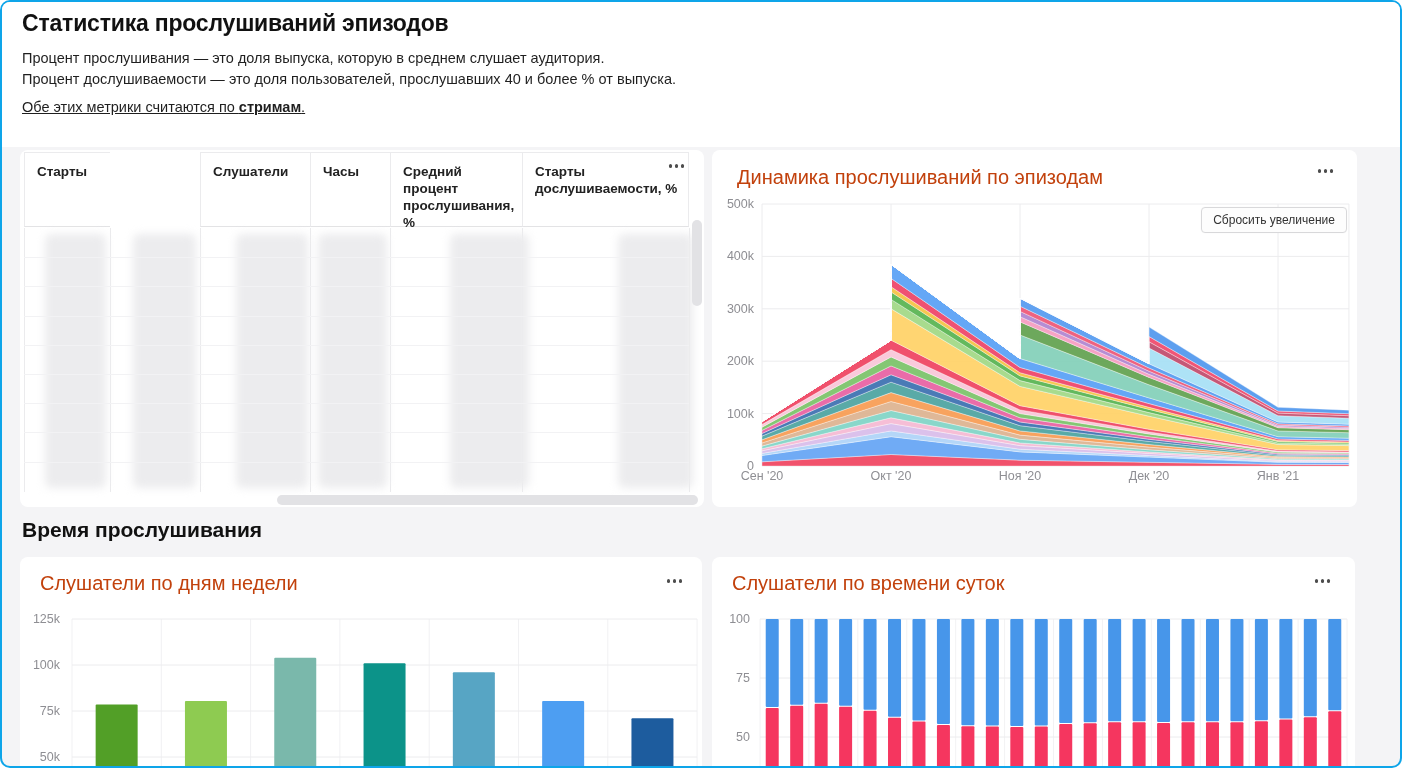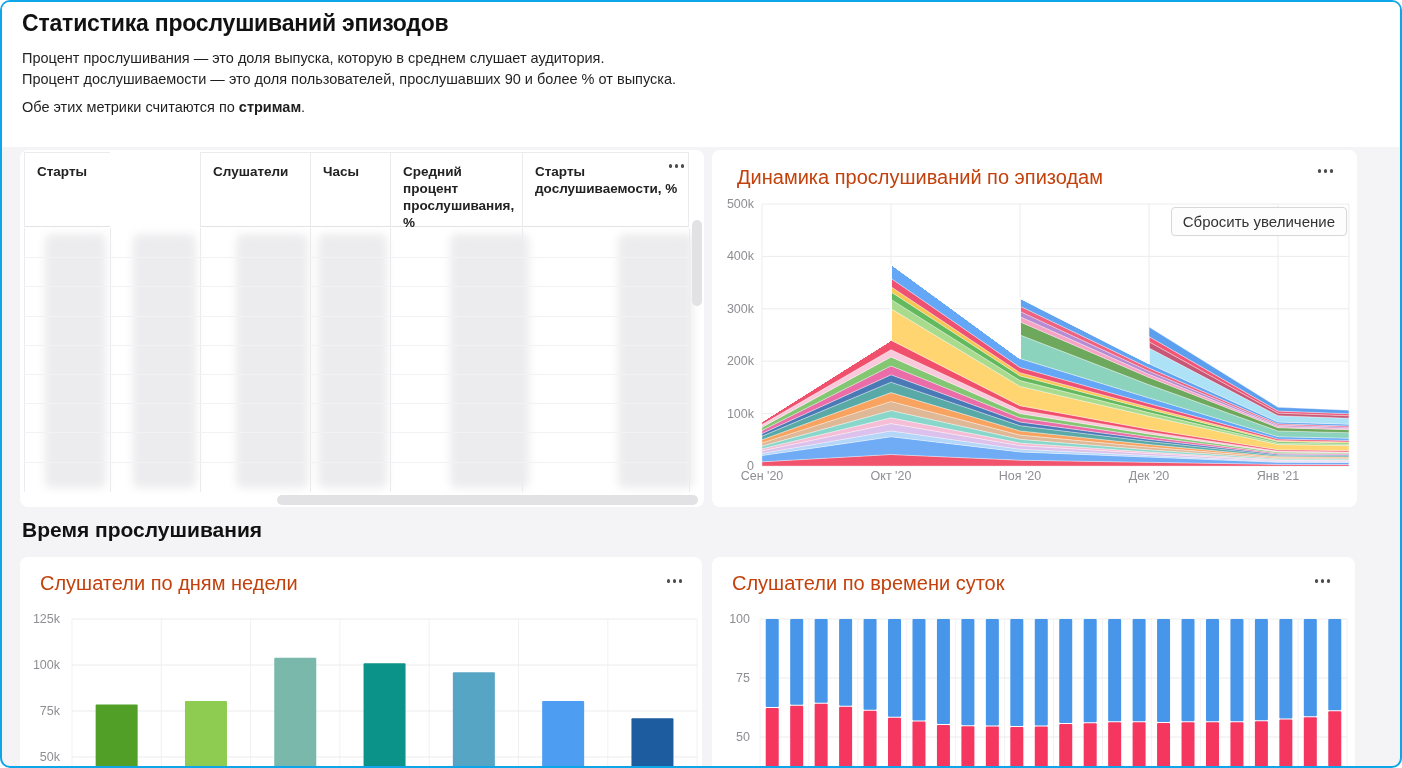--- a/index.html
+++ b/index.html
@@ -1,52 +1,52 @@
 <!DOCTYPE html>
 <html><head>
 <meta charset="utf-8">
 <style>
   * { margin:0; padding:0; box-sizing:border-box; }
   html,body { width:1402px; height:768px; background:#fff; font-family:"Liberation Sans", sans-serif; overflow:hidden; }
   .frame { position:absolute; left:0; top:0; width:1402px; height:768px; border:2px solid #0ea5e9; border-radius:10px; overflow:hidden; background:#f4f4f6; }
   .page-header { position:absolute; left:0; top:0; width:100%; height:145px; background:#fff; }
   .page-title { position:absolute; left:20px; top:8px; font-size:23px; font-weight:700; color:#111; letter-spacing:-0.2px; }
   .desc { position:absolute; left:20px; font-size:14.5px; color:#1f1f1f; line-height:21px; }
-  .desc1 { top:46px; } .desc2 { top:67px; } .note { top:95px; }
+  .desc1 { top:46px; } .desc2 { top:67px; } .note { top:95px;text-decoration:underline; }
   .card { position:absolute; background:#fff; border-radius:8px; }
   .card-title { position:absolute; font-size:20px; color:#c2410c; }
   .dots { position:absolute; display:flex; gap:2.5px; align-items:center; cursor:pointer; padding:4px; }
   .dots i { width:3.5px; height:3.5px; border-radius:50%; background:#4d4d4d; display:block; }
   #tableCard { left:18px; top:148px; width:684px; height:357px; }
   #tableGrid { position:absolute; inset:0; overflow:hidden; border-radius:8px; }
   .th { position:absolute; top:2px; height:75px; padding:10px 10px 0 12px; font-size:13.5px; font-weight:600; color:#222; line-height:17px; border-left:1px solid #ebebed; border-top:1px solid #ebebed; border-bottom:1px solid #e3e3e5; }
   .vline { position:absolute; width:1px; background:#ebebed; top:78px; }
   .rline { position:absolute; height:1px; background:#f2f2f4; }
   .blur-strip { position:absolute; background:#ececee; filter:blur(4px); border-radius:6px; }
   .sb { position:absolute; background:#e2e2e5; border-radius:5px; cursor:pointer; }
   #areaCard { left:710px; top:148px; width:645px; height:357px; }
   #areaCard .card-title { left:25px; top:16px; }
-  .reset-zoom { position:absolute; right:10px; top:57px; background:#fdfdfd; border:1px solid #d8d8da; border-radius:4px; font-family:"Liberation Sans",sans-serif; font-size:15px; color:#333; padding:5px 11px; cursor:pointer; box-shadow:0 0 0 0.5px rgba(0,0,0,0.02); }
+  .reset-zoom { position:absolute; right:10px; top:57px; background:#fdfdfd; border:1px solid #d8d8da; border-radius:4px; font-family:"Liberation Sans",sans-serif; font-size:12px; color:#333; padding:5px 11px; cursor:pointer; box-shadow:0 0 0 0.5px rgba(0,0,0,0.02); }
   .section-title { position:absolute; left:20px; top:516px; font-size:21px; font-weight:700; color:#111; }
   #weekdayCard { left:18px; top:555px; width:682px; height:230px; }
   #daytimeCard { left:710px; top:555px; width:643px; height:230px; }
   #weekdayCard .card-title, #daytimeCard .card-title { left:20px; top:15px; }
   svg { position:absolute; left:0; top:0; }
   svg text { font-family:"Liberation Sans",sans-serif; }
   .axis-label { font-size:12.5px; fill:#8e8e93; }
 </style>
 </head>
 <body>
 
 <div class="frame">
 
   <div class="page-header">
     <div class="page-title">Статистика прослушиваний эпизодов</div>
     <div class="desc desc1">Процент прослушивания — это доля выпуска, которую в среднем слушает аудитория.</div>
-    <div class="desc desc2">Процент дослушиваемости — это доля пользователей, прослушавших 90 и более % от выпуска.</div>
+    <div class="desc desc2">Процент дослушиваемости — это доля пользователей, прослушавших 40 и более % от выпуска.</div>
     <div class="desc note"><span>Обе этих метрики считаются по </span><b>стримам</b><span>.</span></div>
   </div>
 
   <div class="card" id="tableCard">
     <div id="tableGrid">
         <div class="th" style="left: 4px; width: 86px;">Старты</div>
         <div class="th" style="left: 290px; width: 80px;">Часы</div>
         <div class="th" style="left: 180px; width: 110px;">Слушатели</div>
         <div class="th" style="left: 370px; width: 132px;">Средний процент прослушивания, %</div>
         <div class="th" style="left: 502px; width: 167px; border-right: 1px solid rgb(235, 235, 237);">Старты дослушиваемости, %</div>

